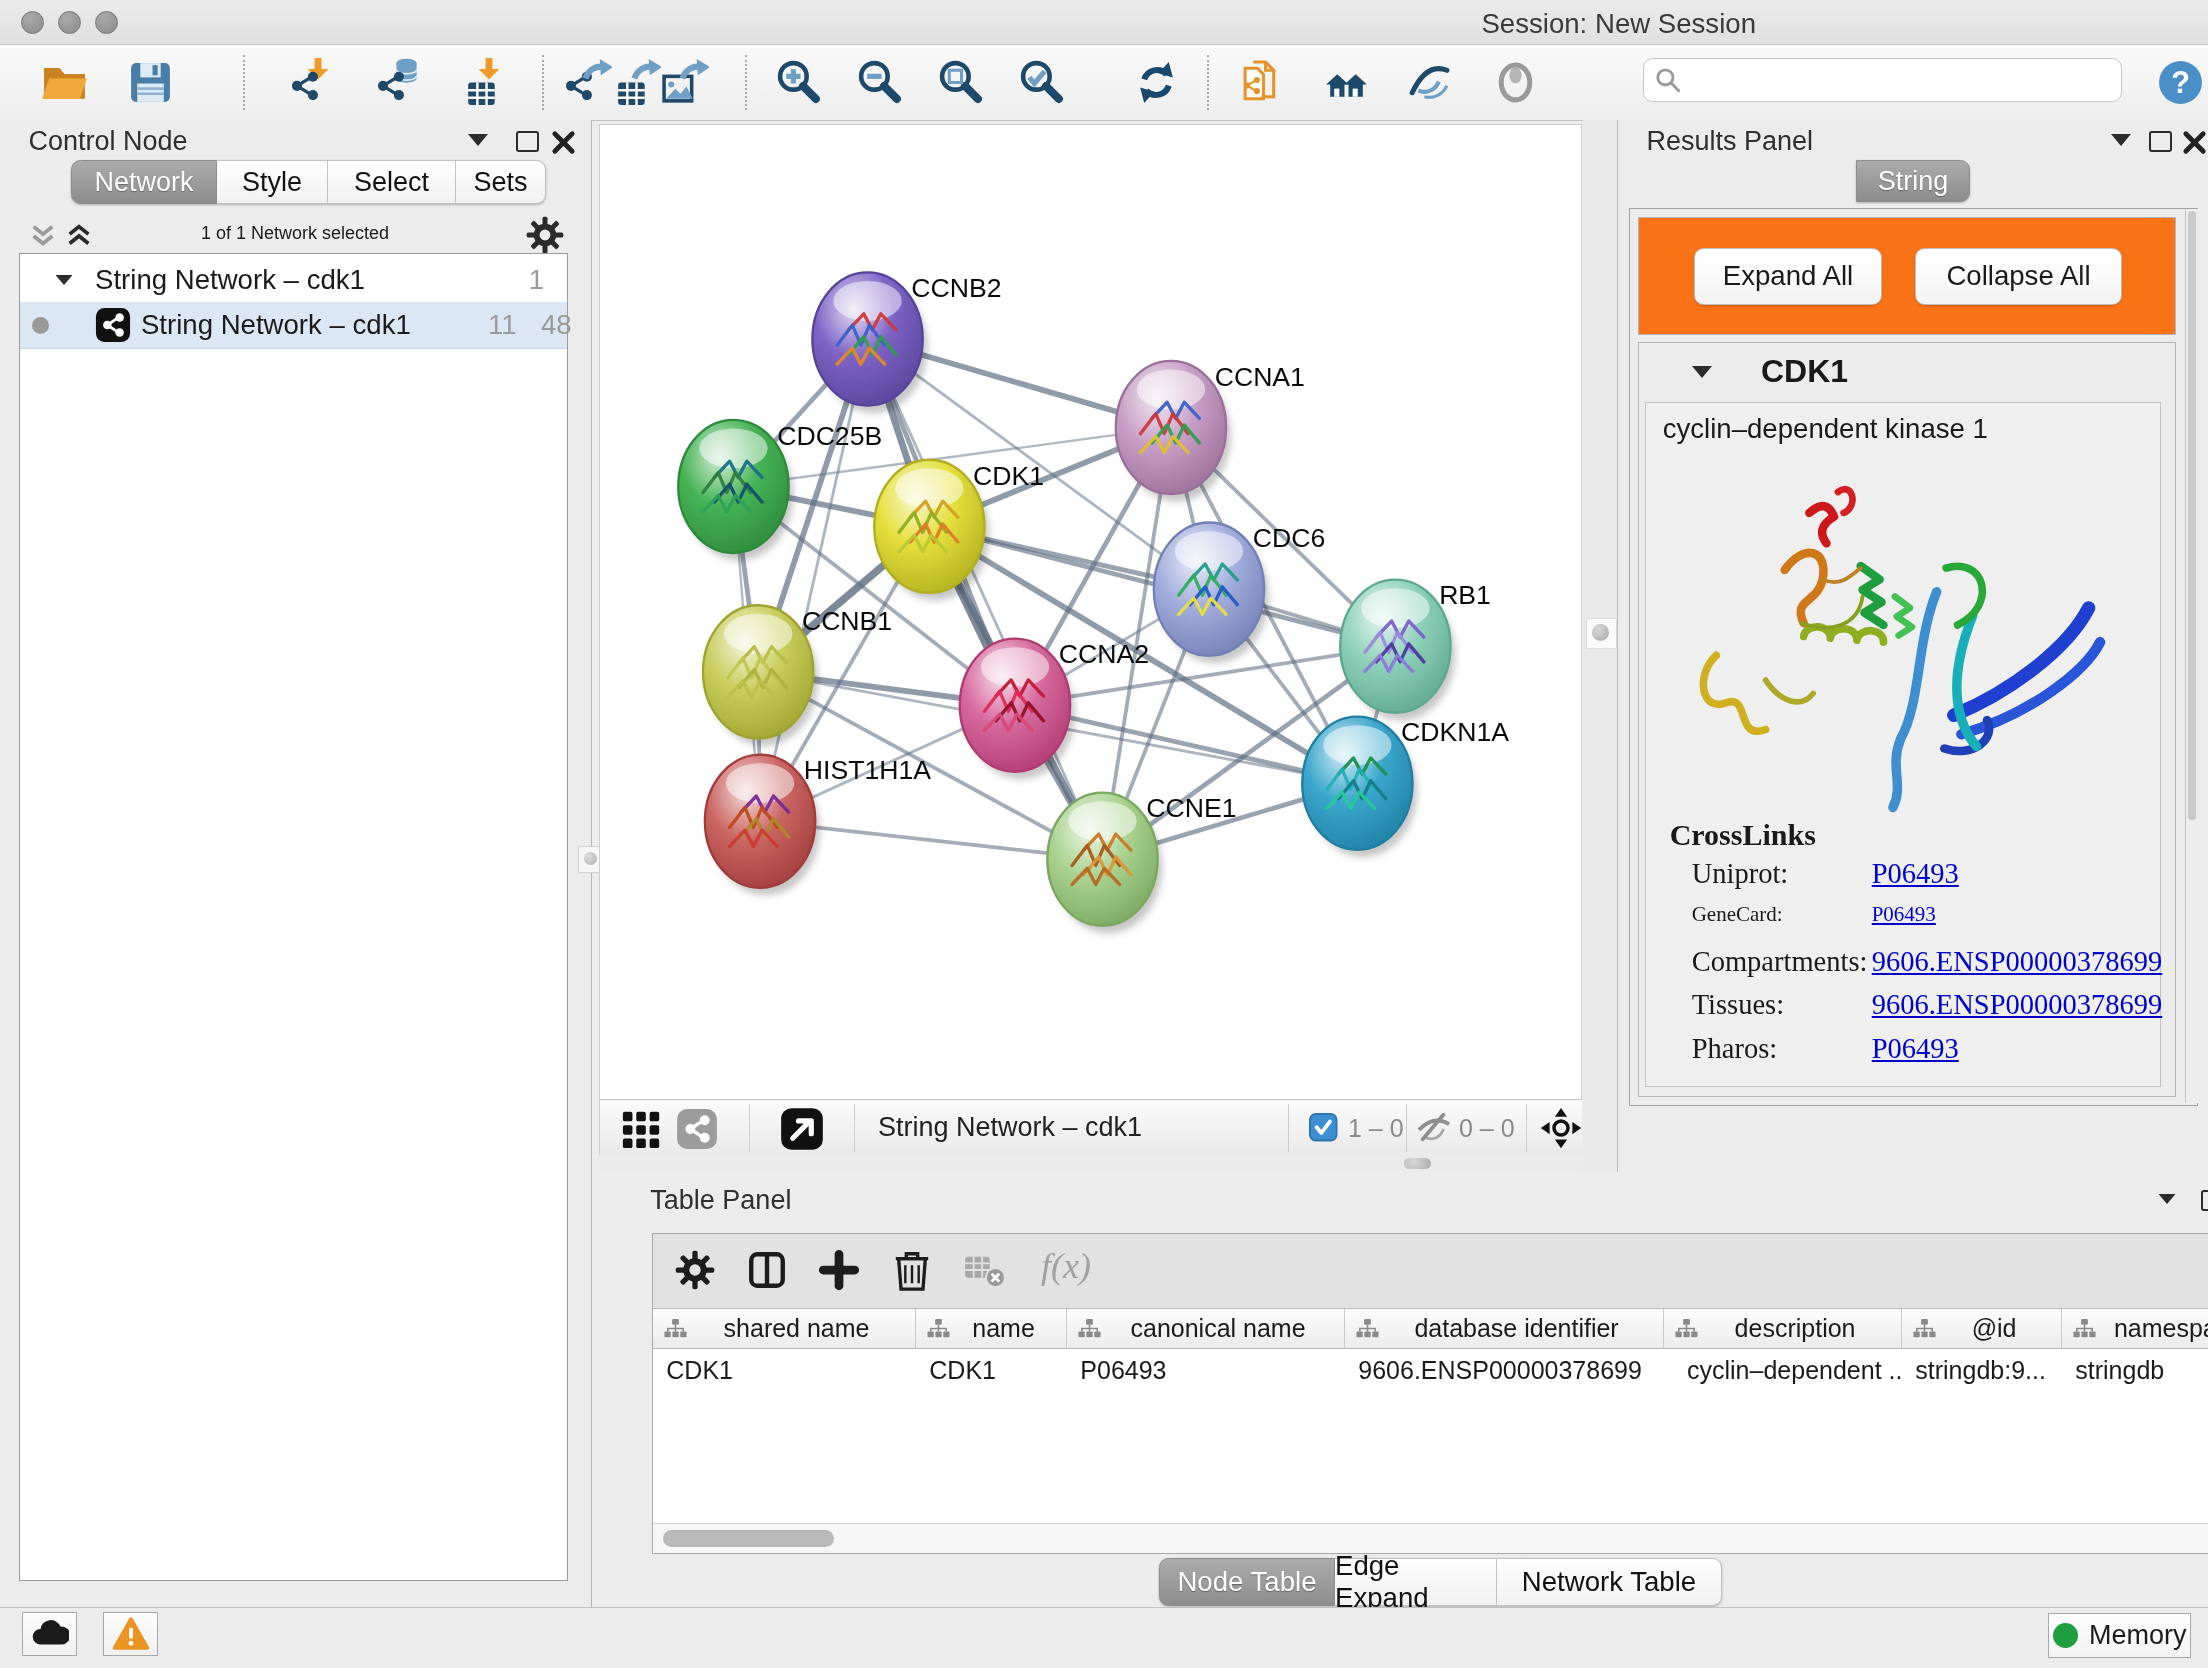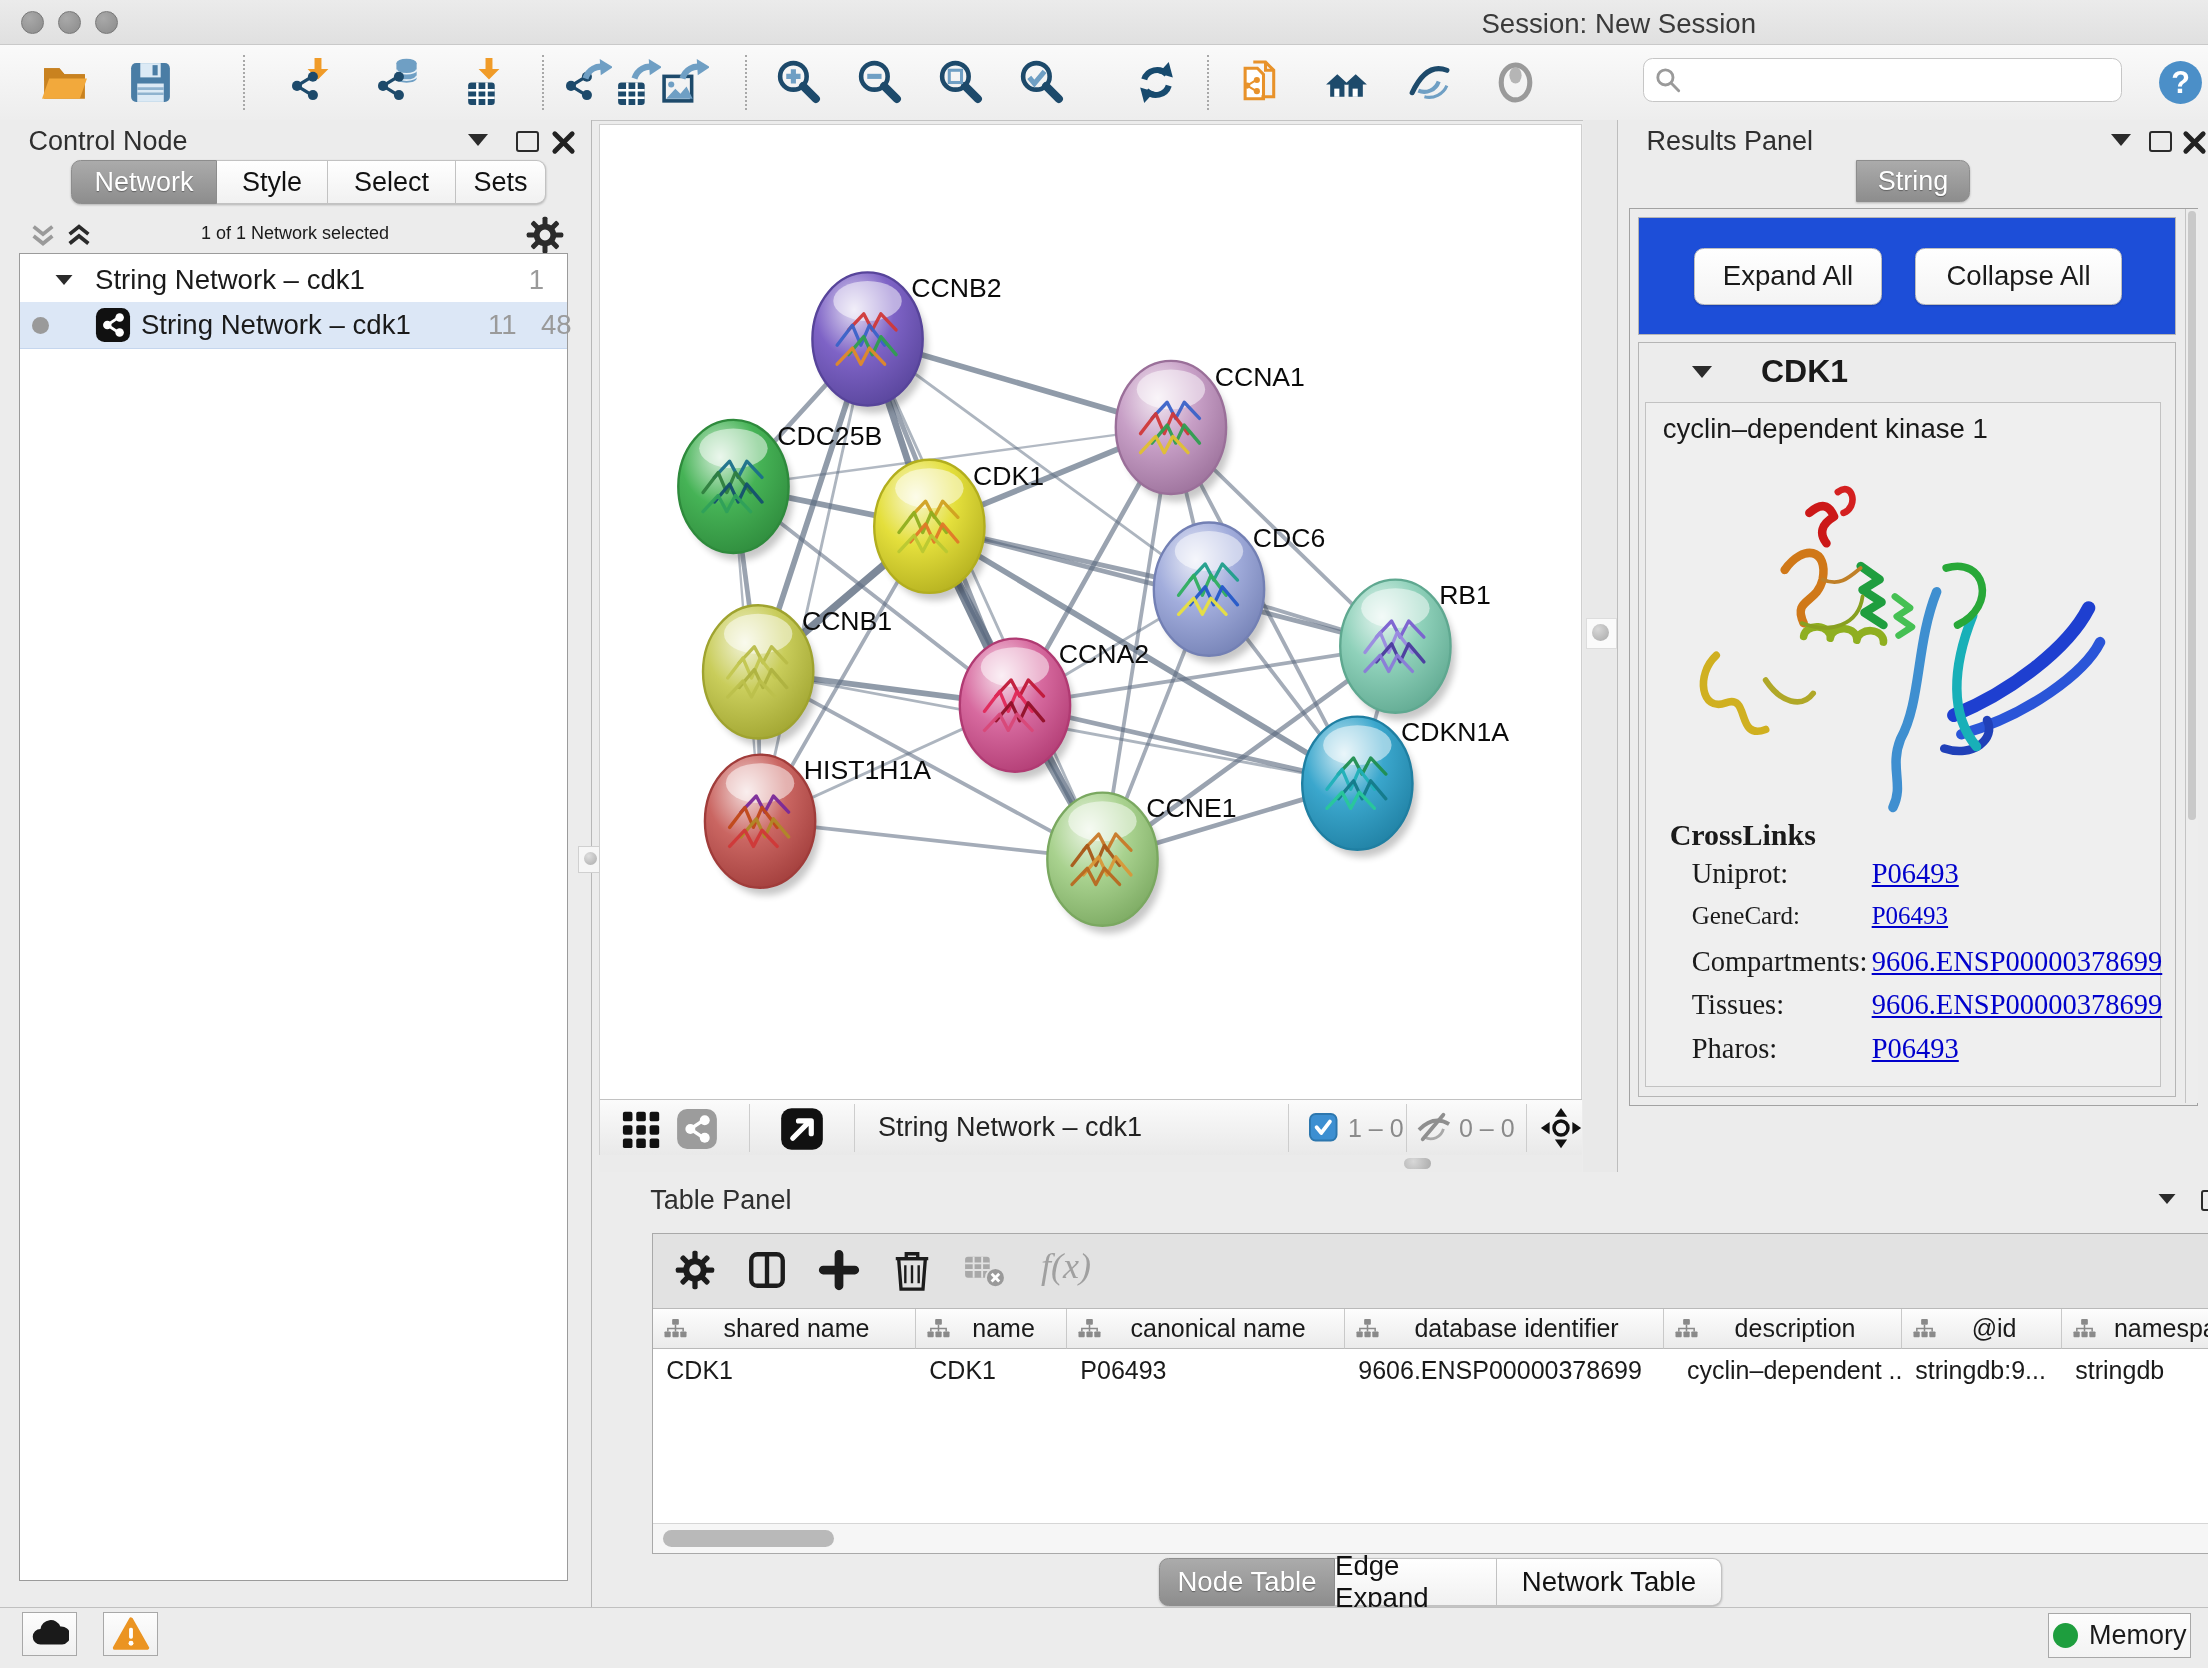--- a/index.html
+++ b/index.html
@@ -593,21 +593,21 @@
   <div class="abs caret-down" style="left:493px;top:14.3px"></div>
   <div class="abs float-box" style="left:531px;top:11.4px"></div>
   <svg class="abs" style="left:563px;top:8.6px" width="27" height="27" viewBox="0 0 28 28">
     <path d="M5 5 23 23 M23 5 5 23" stroke="#222" stroke-width="5" stroke-linecap="round"></path>
   </svg>
   <div class="abs seg" style="left:238px;top:40px">
     <div class="tab active" style="width:114px;height:42px">String</div>
   </div>
 
   <div class="abs" id="rp-content">
-    <div class="abs" style="left:7.6px;top:7.6px;width:536px;height:116px;border:1.9px solid #b5b5b5;background:#1d4ed8">
+    <div class="abs" style="left:7.6px;top:7.6px;width:536px;height:116px;border:1.9px solid #b5b5b5;background:#f97316">
       <div class="abs rp-btn" style="left:55px;top:30px;width:186px;height:55px">Expand All</div>
       <div class="abs rp-btn" style="left:276px;top:30px;width:205px;height:55px">Collapse All</div>
     </div>
 
     <div class="abs" style="left:7.6px;top:133px;width:536px;height:753px;border:1.9px solid #b5b5b5;background:#ececec">
       <div class="abs caret-down" style="left:53px;top:23px"></div>
       <div class="abs" style="left:122px;top:9.5px;font-size:32px;font-weight:bold">CDK1</div>
 
       <div class="abs" style="left:5.7px;top:59px;width:514px;height:683px;border:1px solid #c2c2c2;background:#efefef">
         <div class="abs" style="left:17px;top:9.5px;font-size:27.6px">cyclin–dependent kinase 1</div>
@@ -632,21 +632,21 @@
             <path d="M172 132 C 190 140, 200 130, 212 120" stroke="#c08028" stroke-width="4"></path>
           </g>
         </svg>
 
         <div class="abs serif" style="left:24px;top:415px;font-size:30px;font-weight:bold">CrossLinks</div>
         <div class="abs" id="crosslinks" style="left:0;top:455px;width:514px">
             <div class="abs serif" style="left:0;top:0px;width:514px;height:44px;font-size:28.5px">
       <span class="abs" style="left:46px">Uniprot:</span>
       <span class="abs xlink" style="left:226px">P06493</span>
     </div>
-            <div class="abs serif" style="left:0;top:44px;width:514px;height:44px;font-size:25px">
+            <div class="abs serif" style="left:0;top:44px;width:514px;height:44px;font-size:21px">
       <span class="abs" style="left:46px">GeneCard:</span>
       <span class="abs xlink" style="left:226px">P06493</span>
     </div>
             <div class="abs serif" style="left:0;top:88px;width:514px;height:44px;font-size:28.5px">
       <span class="abs" style="left:46px">Compartments:</span>
       <span class="abs xlink" style="left:226px">9606.ENSP00000378699</span>
     </div>
             <div class="abs serif" style="left:0;top:131px;width:514px;height:44px;font-size:28.5px">
       <span class="abs" style="left:46px">Tissues:</span>
       <span class="abs xlink" style="left:226px">9606.ENSP00000378699</span>

